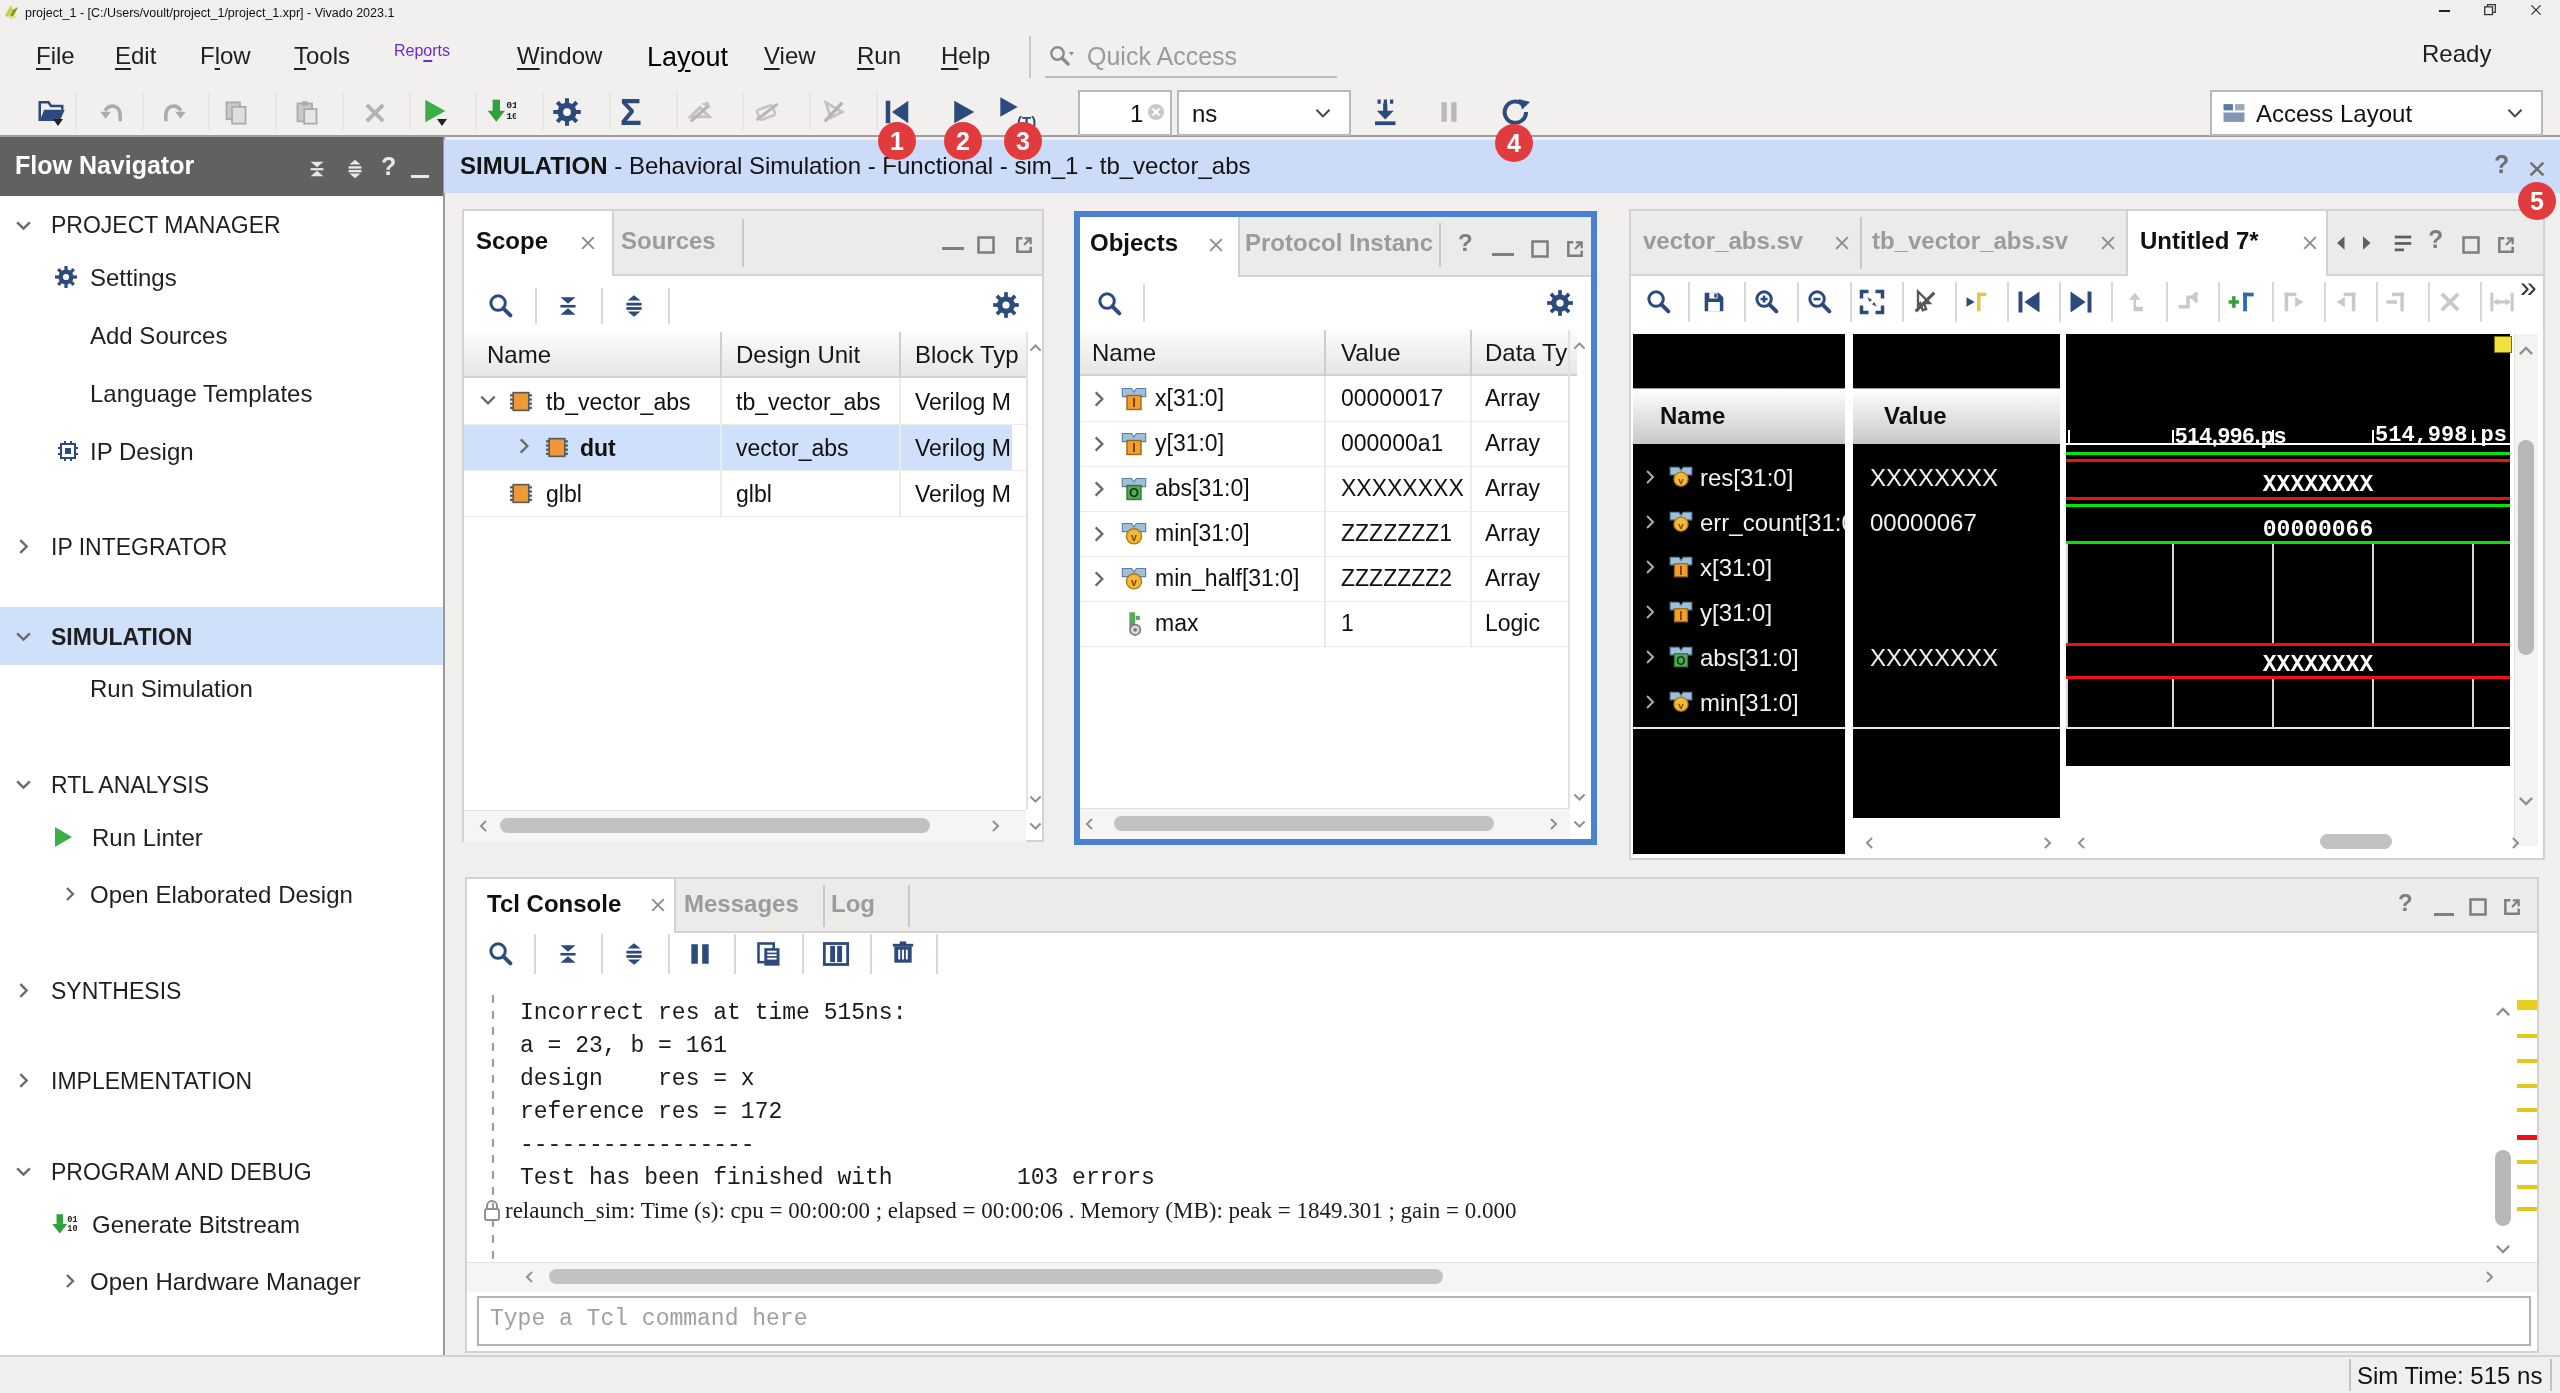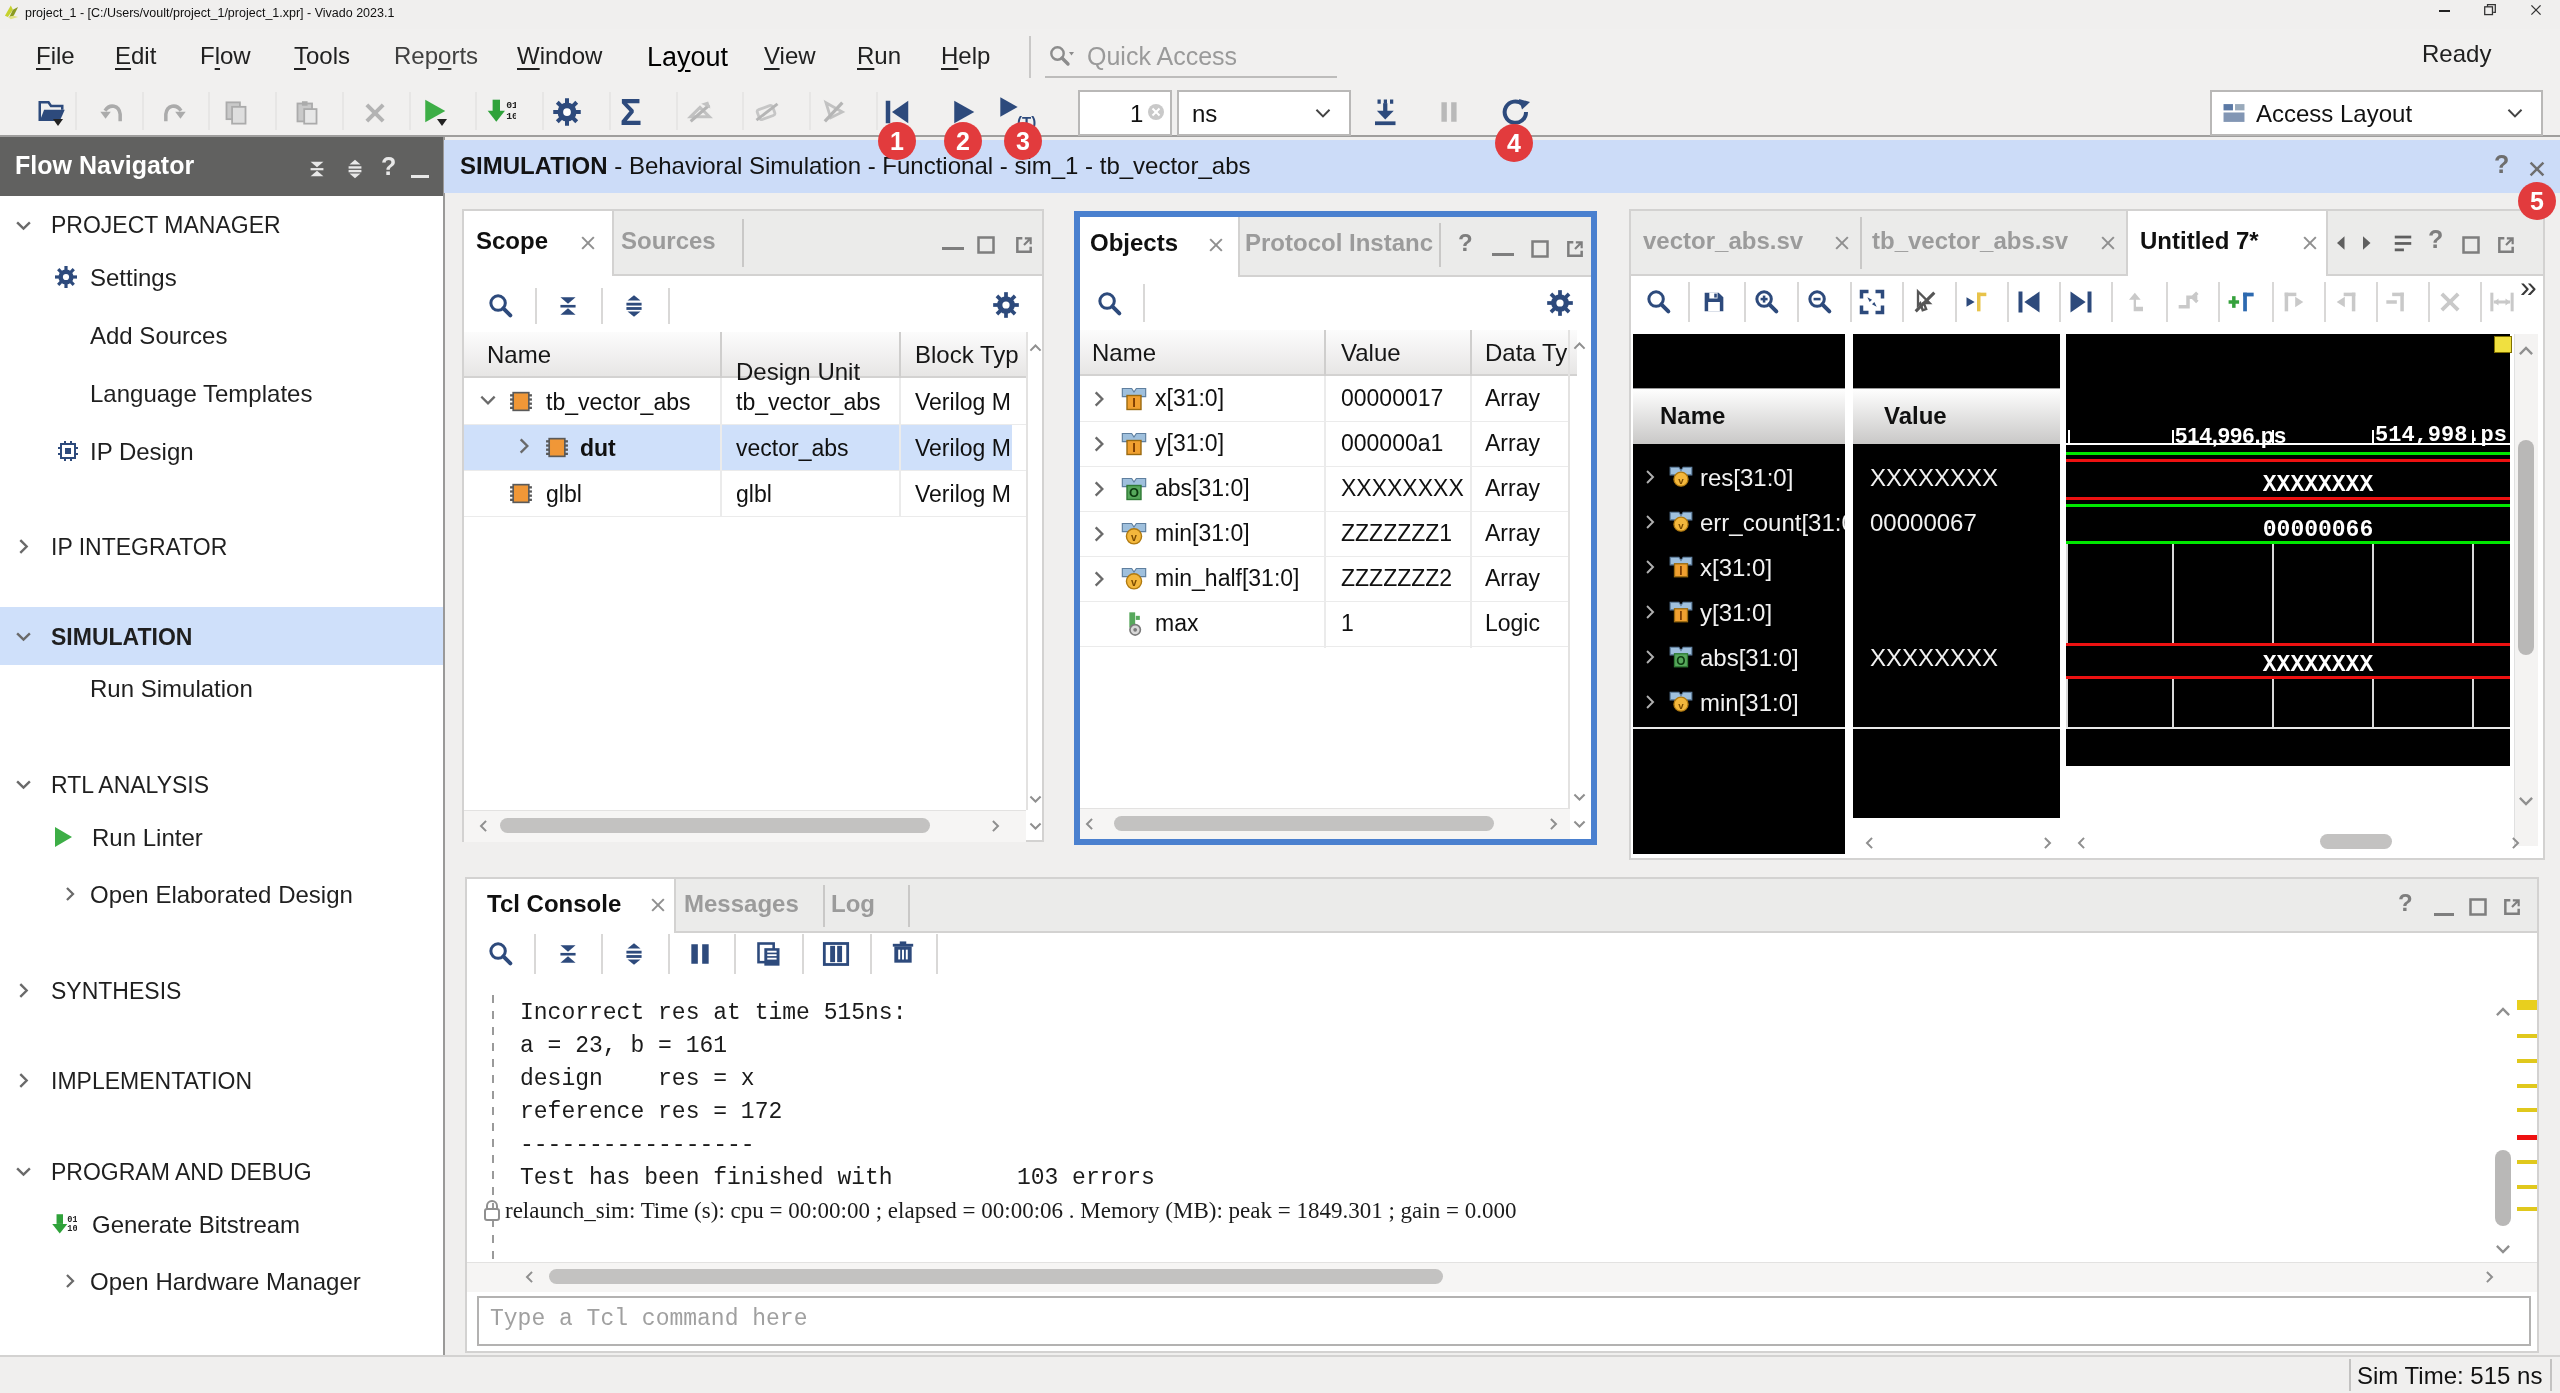--- a/index.html
+++ b/index.html
@@ -21,21 +21,21 @@
   </svg>
 <svg class="a" style="left:2530px;top:4px" width="12" height="12" viewBox="0 0 17 17">
     <line x1="2" y1="2" x2="15" y2="15" stroke="#333" stroke-width="1.8"></line>
     <line x1="15" y1="2" x2="2" y2="15" stroke="#333" stroke-width="1.8"></line>
   </svg>
 <div class="a" style="left:0px;top:29px;width:2560px;height:56px;background:#f1f0ef"></div>
 <div class="a" style="left:36px;top:42px;white-space:nowrap;font-size:24px;color:#202020"><u>F</u>ile</div>
 <div class="a" style="left:115px;top:42px;white-space:nowrap;font-size:24px;color:#202020"><u>E</u>dit</div>
 <div class="a" style="left:200px;top:42px;white-space:nowrap;font-size:24px;color:#202020">F<u>l</u>ow</div>
 <div class="a" style="left:294px;top:42px;white-space:nowrap;font-size:24px;color:#202020"><u>T</u>ools</div>
-<div class="a" style="left:394px;top:42px;white-space:nowrap;font-size:24px;color:#404040">Rep<u>o</u>rts</div>
+<div class="a" style="left:394px;top:42px;white-space:nowrap;font-size:16px;color:#6d28d9">Rep<u>o</u>rts</div>
 <div class="a" style="left:517px;top:42px;white-space:nowrap;font-size:24px;color:#202020"><u>W</u>indow</div>
 <div class="a" style="left:647px;top:42px;white-space:nowrap;font-size:27px;color:#000000">La<u>y</u>out</div>
 <div class="a" style="left:764px;top:42px;white-space:nowrap;font-size:24px;color:#202020"><u>V</u>iew</div>
 <div class="a" style="left:857px;top:42px;white-space:nowrap;font-size:24px;color:#202020"><u>R</u>un</div>
 <div class="a" style="left:941px;top:42px;white-space:nowrap;font-size:24px;color:#202020"><u>H</u>elp</div>
 <div class="a" style="left:2422px;top:40px;white-space:nowrap;font-size:24px;color:#202020">Ready</div>
 <div class="a" style="left:1029px;top:36px;width:2px;height:42px;background:#c9c8c7"></div>
 <svg class="a" style="left:1048px;top:44px" width="26" height="26" viewBox="0 0 26 26">
     <circle cx="9.5" cy="9.5" r="6.2" fill="none" stroke="#8c8c8c" stroke-width="2.4"></circle>
     <line x1="14" y1="14" x2="20" y2="20" stroke="#8c8c8c" stroke-width="3.4" stroke-linecap="round"></line>
@@ -316,21 +316,21 @@
     <rect x="10.4" y="1" width="3.2" height="5" fill="#2d4a7c" transform="rotate(135 12 12)"></rect>
     <rect x="10.4" y="1" width="3.2" height="5" fill="#2d4a7c" transform="rotate(180 12 12)"></rect>
     <rect x="10.4" y="1" width="3.2" height="5" fill="#2d4a7c" transform="rotate(225 12 12)"></rect>
     <rect x="10.4" y="1" width="3.2" height="5" fill="#2d4a7c" transform="rotate(270 12 12)"></rect>
     <rect x="10.4" y="1" width="3.2" height="5" fill="#2d4a7c" transform="rotate(315 12 12)"></rect>
     <circle cx="12" cy="12" r="7.6" fill="#2d4a7c"></circle>
     <circle cx="12" cy="12" r="3.1" fill="#fff"></circle>
   </svg>
 <div class="a" style="left:464px;top:332px;width:564px;height:46px;background:linear-gradient(#fcfcfc,#e7e6e5);border-bottom:2px solid #d3d2d1"></div>
 <div class="a" style="left:487px;top:341px;white-space:nowrap;font-size:24px;color:#161616">Name</div>
-<div class="a" style="left:736px;top:358px;white-space:nowrap;font-size:24px;color:#161616">Design Unit</div>
+<div class="a" style="left:736px;top:341px;white-space:nowrap;font-size:24px;color:#161616">Design Unit</div>
 <div class="a" style="left:915px;top:341px;white-space:nowrap;font-size:24px;color:#161616">Block Typ</div>
 <div class="a" style="left:720px;top:332px;width:2px;height:46px;background:#cfcecd"></div>
 <div class="a" style="left:899px;top:332px;width:2px;height:46px;background:#cfcecd"></div>
 <div class="a" style="left:464px;top:424px;width:548px;height:46px;background:#cfe0fa"></div>
 <div class="a" style="left:464px;top:424px;width:562px;height:1px;background:#eceag;background:#ebebeb"></div>
 <div class="a" style="left:464px;top:470px;width:562px;height:1px;background:#eceag;background:#ebebeb"></div>
 <div class="a" style="left:464px;top:516px;width:562px;height:1px;background:#eceag;background:#ebebeb"></div>
 <div class="a" style="left:720px;top:378px;width:2px;height:138px;background:#ebebeb"></div>
 <div class="a" style="left:899px;top:378px;width:2px;height:138px;background:#ebebeb"></div>
 <svg class="a" style="left:478px;top:390px" width="20" height="20" viewBox="0 0 24 24">

